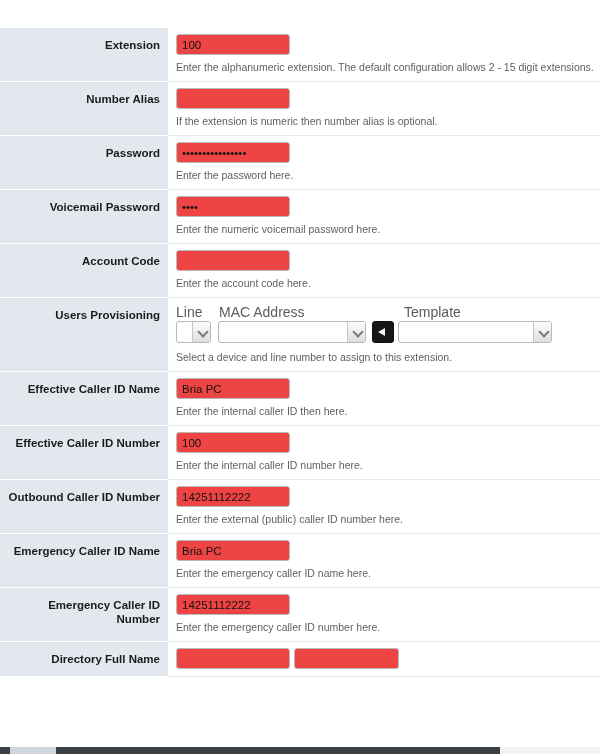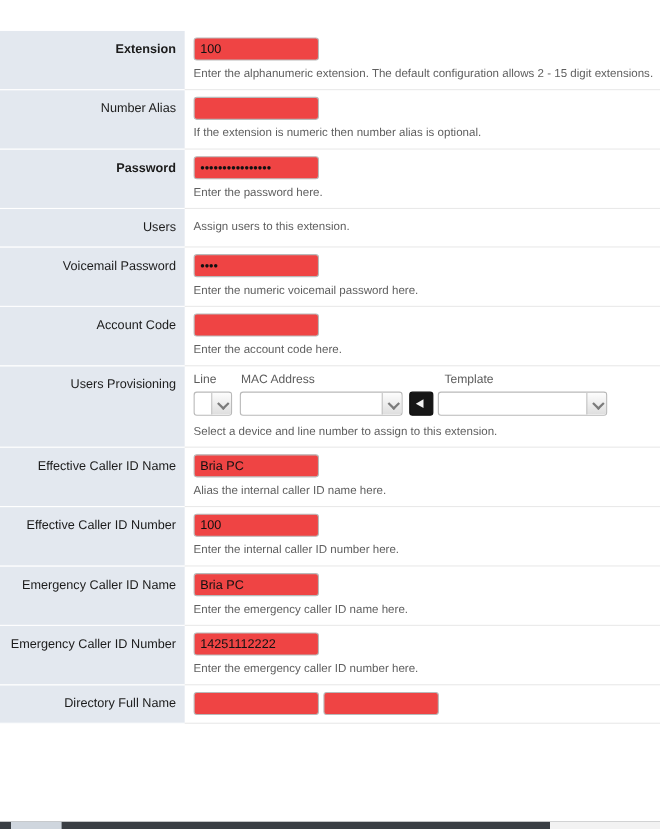--- a/index.html
+++ b/index.html
@@ -46,20 +46,21 @@
     width: 168px;
     background: #e3e8ef;
     vertical-align: top;
     text-align: right;
     padding: 10px 8px 10px 6px;
     font-size: 11.5px;
     color: #1b1b1b;
     line-height: 14px;
     border-bottom: 1px solid #ffffff;
     box-sizing: border-box;
+    font-weight: bold;
   }
   td.label-cell.req {
     font-weight: bold;
   }
 
   td.field-cell {
     background: #ffffff;
     vertical-align: top;
     padding: 6px 8px 7px 8px;
     border-bottom: 1px solid #e9e9e9;
@@ -90,21 +91,21 @@
     color: #5f5f5f;
     line-height: 13px;
     margin-top: 6px;
     white-space: nowrap;
   }
 
   
   .dp-headers {
     position: relative;
     height: 14px;
-    font-size: 11px;
+    font-size: 14px;
     color: #5c5c5c;
   }
   .dp-headers span { position: absolute; top: 0; white-space: nowrap; }
   .dp-h-line     { left: 0px; }
   .dp-h-mac      { left: 43px; }
   .dp-h-template { left: 228px; text-align: right; }
 
   .dp-row {
     position: relative;
     height: 24px;
@@ -228,26 +229,20 @@
             <td class="label-cell req">Extension</td>
             <td class="field-cell"><input class="txt" type="text" value="100" style=""><div class="desc">Enter the alphanumeric extension. The default configuration allows 2 - 15 digit extensions.</div></td>
           </tr>
           <tr>
             <td class="label-cell">Number Alias</td>
             <td class="field-cell"><input class="txt" type="text" value="" style=""><div class="desc">If the extension is numeric then number alias is optional.</div></td>
           </tr>
           <tr>
             <td class="label-cell req">Password</td>
             <td class="field-cell"><input class="txt" type="text" value="••••••••••••••••" style=""><div class="desc">Enter the password here.</div></td>
-          </tr>
-          <tr>
-            <td class="label-cell">Users</td>
-            <td class="field-cell">
-              <div class="assign-text">Assign users to this extension.</div>
-            </td>
           </tr>
           <tr>
             <td class="label-cell">Voicemail Password</td>
             <td class="field-cell"><input class="txt" type="text" value="••••" style=""><div class="desc">Enter the numeric voicemail password here.</div></td>
           </tr>
           <tr>
             <td class="label-cell">Account Code</td>
             <td class="field-cell"><input class="txt" type="text" value="" style=""><div class="desc">Enter the account code here.</div></td>
           </tr>
           <tr>
@@ -271,25 +266,29 @@
                 <div class="sel sel-template">
                   <div class="sel-val"></div>
                   <div class="sel-arrow"></div>
                 </div>
               </div>
               <div class="desc">Select a device and line number to assign to this extension.</div>
             </td>
           </tr>
           <tr>
             <td class="label-cell">Effective Caller ID Name</td>
-            <td class="field-cell"><input class="txt" type="text" value="Bria PC" style=""><div class="desc">Alias the internal caller ID name here.</div></td>
+            <td class="field-cell"><input class="txt" type="text" value="Bria PC" style=""><div class="desc">Enter the internal caller ID then here.</div></td>
           </tr>
           <tr>
             <td class="label-cell">Effective Caller ID Number</td>
             <td class="field-cell"><input class="txt" type="text" value="100" style=""><div class="desc">Enter the internal caller ID number here.</div></td>
+          </tr>
+          <tr>
+            <td class="label-cell">Outbound Caller ID Number</td>
+            <td class="field-cell"><input class="txt" type="text" value="14251112222" style=""><div class="desc">Enter the external (public) caller ID number here.</div></td>
           </tr>
           <tr>
             <td class="label-cell">Emergency Caller ID Name</td>
             <td class="field-cell"><input class="txt" type="text" value="Bria PC" style=""><div class="desc">Enter the emergency caller ID name here.</div></td>
           </tr>
           <tr>
             <td class="label-cell">Emergency Caller ID Number</td>
             <td class="field-cell"><input class="txt" type="text" value="14251112222" style=""><div class="desc">Enter the emergency caller ID number here.</div></td>
           </tr>
           <tr>

